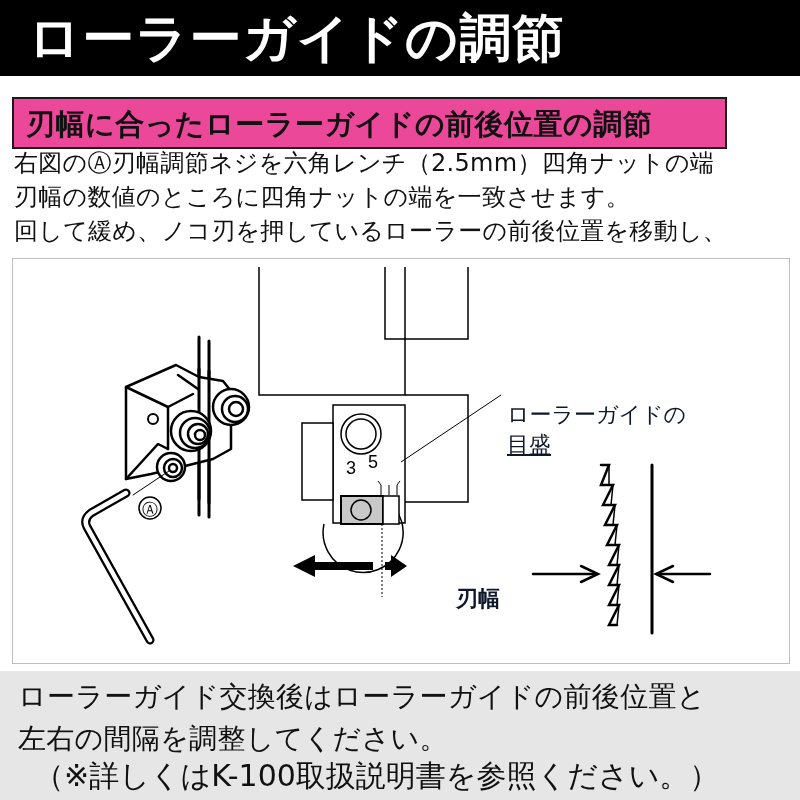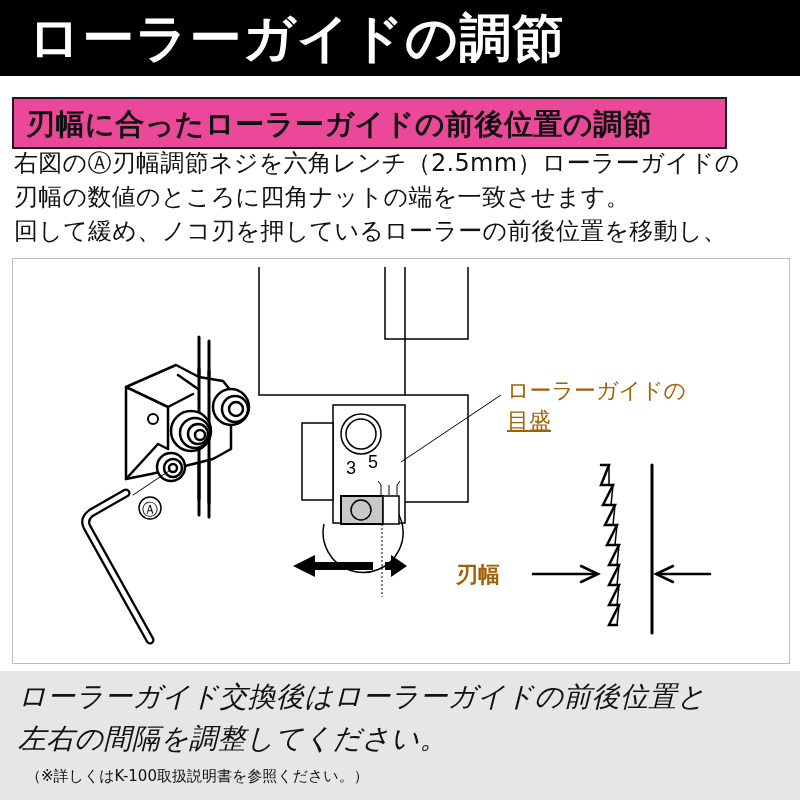--- a/index.html
+++ b/index.html
@@ -28,50 +28,49 @@
     position: absolute; left: 14px; top: 146px; width: 780px;
     font-size: 24px; line-height: 34px; letter-spacing: 0.3px;
   }
   .instructions div { white-space: nowrap; }
   .diagram-box {
     position: absolute; left: 12px; top: 258px; width: 778px; height: 406px;
     border: 1.5px solid #bdbdbd; box-sizing: border-box; background: #fff;
   }
   .diagram-box svg { position: absolute; left: 0; top: 0; }
   .label {
-    position: absolute; font-size: 22px; line-height: 28px; white-space: nowrap; color: #a16207;
+    position: absolute; font-size: 22px; line-height: 28px; white-space: nowrap; color: #0f172a; margin-top: 24px;
   }
   .note-area {
     position: absolute; left: 0; top: 671px; width: 800px; height: 129px;
     background: #e6e6e6;
   }
   .note-area .line1, .note-area .line2 {
     position: absolute; left: 18px; font-size: 28px; line-height: 36px; white-space: nowrap;
     letter-spacing: 0.3px;
-    font-style: italic;
   }
   .note-area .line1 { top: 8px; }
   .note-area .line2 { top: 50px; }
   .note-area .line3 {
-    position: absolute; left: 26px; top: 90px; font-size: 15px; line-height: 30px; white-space: nowrap;
+    position: absolute; left: 34px; top: 90px; font-size: 30px; line-height: 30px; white-space: nowrap;
   }
 </style>
 </head>
 <body>
 
 <div class="title-bar">
   <div class="title">ローラーガイドの調節</div>
 </div>
 
 <div class="subtitle-box">
   <div class="subtitle">刃幅に合ったローラーガイドの前後位置の調節</div>
 </div>
 
 <div class="instructions">
-  <div>右図のⒶ刃幅調節ネジを六角レンチ（2.5mm）ローラーガイドの</div>
+  <div>右図のⒶ刃幅調節ネジを六角レンチ（2.5mm）四角ナットの端</div>
   <div>刃幅の数値のところに四角ナットの端を一致させます。</div>
   <div>回して緩め、ノコ刃を押しているローラーの前後位置を移動し、</div>
 </div>
 
 <div class="diagram-box">
   <svg width="778" height="406" viewBox="0 0 778 406">
 
     <g stroke="#000" fill="none" stroke-width="2.5" stroke-linejoin="round" stroke-linecap="round">
 
       <line x1="186" y1="78" x2="186" y2="256" stroke-width="3"></line>

